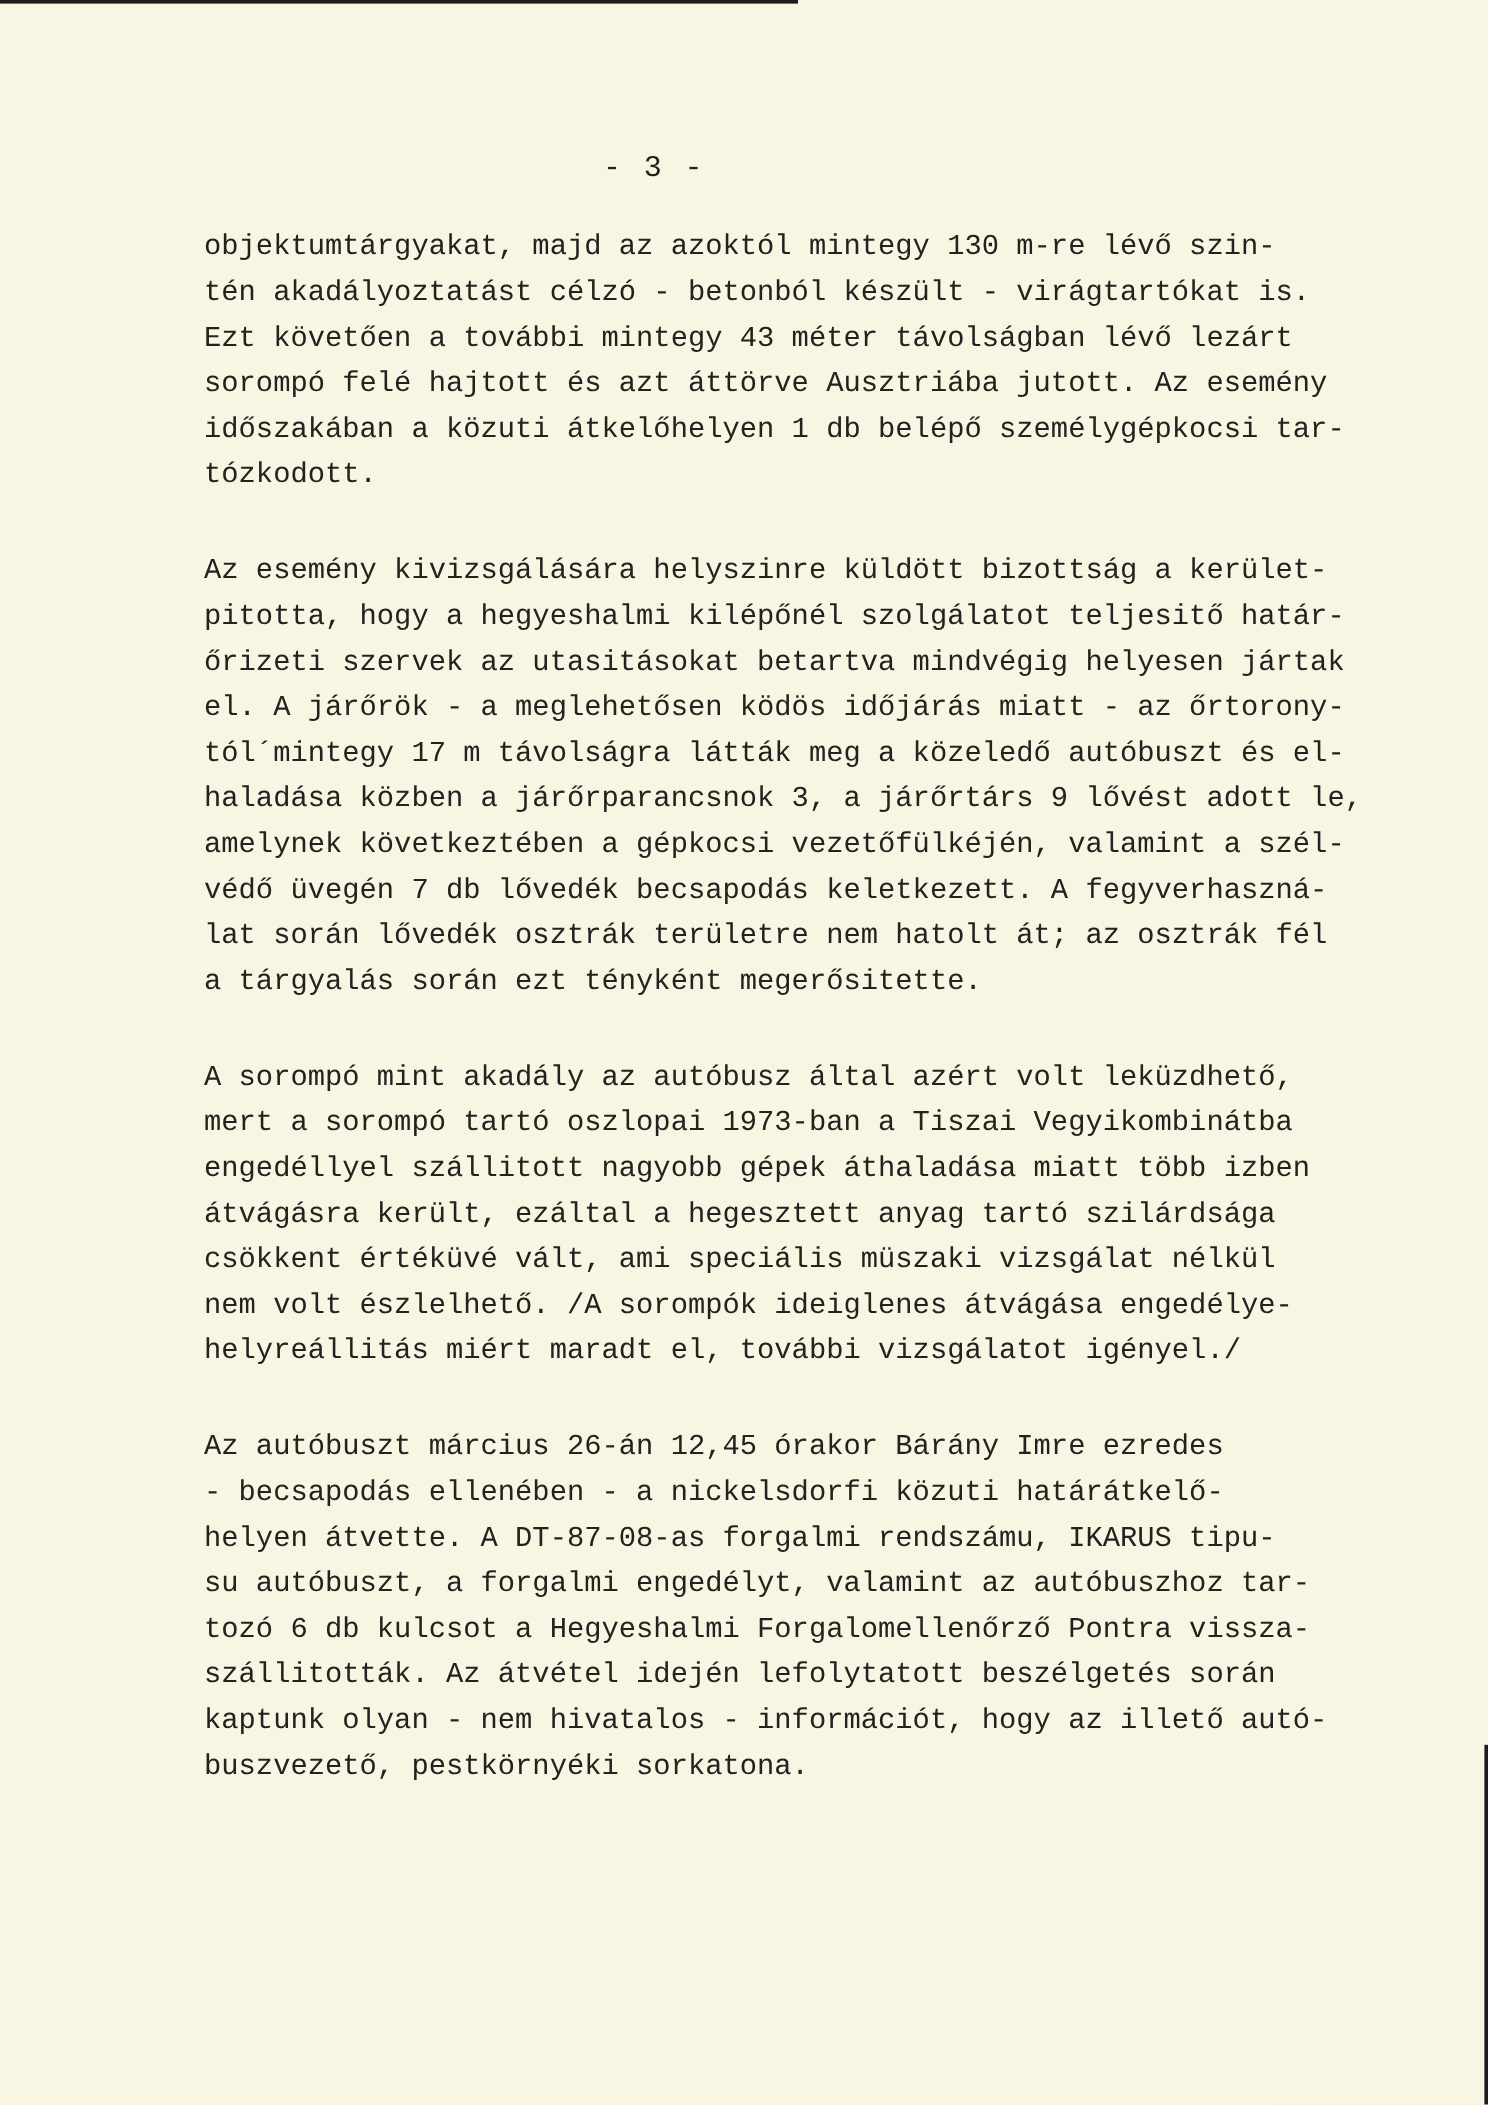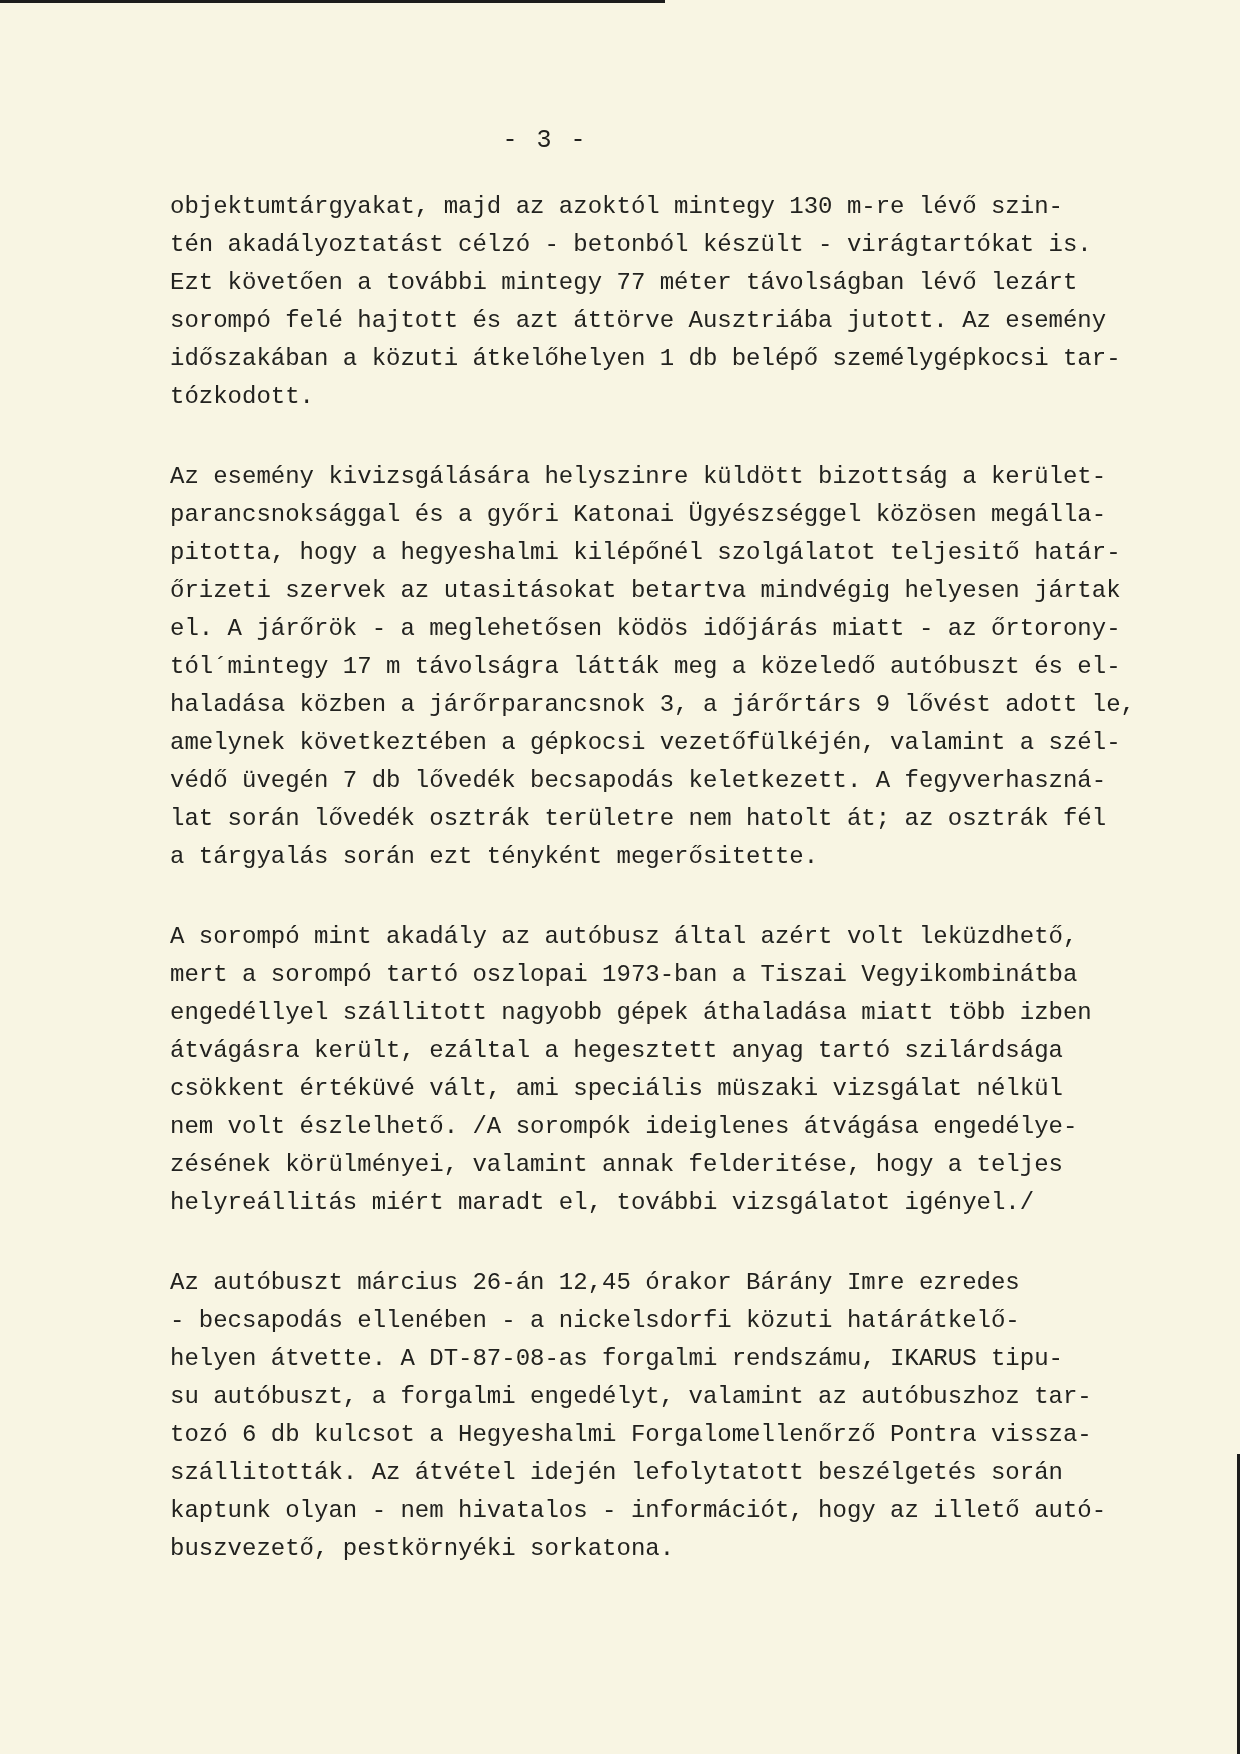--- a/index.html
+++ b/index.html
@@ -48,46 +48,44 @@
 <body>
 
 <div class="page">
   <div class="artifact top"></div>
   <div class="artifact right"></div>
   <div class="page-number">- 3 -</div>
   <div class="body-text">
       <div class="paragraph">
         <div class="text-line">objektumtárgyakat, majd az azoktól mintegy 130 m-re lévő szin-</div>
         <div class="text-line">tén akadályoztatást célzó - betonból készült - virágtartókat is.</div>
-        <div class="text-line">Ezt követően a további mintegy 77 méter távolságban lévő lezárt</div>
+        <div class="text-line">Ezt követően a további mintegy 43 méter távolságban lévő lezárt</div>
         <div class="text-line">sorompó felé hajtott és azt áttörve Ausztriába jutott. Az esemény</div>
         <div class="text-line">időszakában a közuti átkelőhelyen 1 db belépő személygépkocsi tar-</div>
         <div class="text-line">tózkodott.</div>
       </div>
       <div class="paragraph">
         <div class="text-line">Az esemény kivizsgálására helyszinre küldött bizottság a kerület-</div>
-        <div class="text-line">parancsnoksággal és a győri Katonai Ügyészséggel közösen megálla-</div>
         <div class="text-line">pitotta, hogy a hegyeshalmi kilépőnél szolgálatot teljesitő határ-</div>
         <div class="text-line">őrizeti szervek az utasitásokat betartva mindvégig helyesen jártak</div>
         <div class="text-line">el. A járőrök - a meglehetősen ködös időjárás miatt - az őrtorony-</div>
         <div class="text-line">tól´mintegy 17 m távolságra látták meg a közeledő autóbuszt és el-</div>
         <div class="text-line">haladása közben a járőrparancsnok 3, a járőrtárs 9 lővést adott le,</div>
         <div class="text-line">amelynek következtében a gépkocsi vezetőfülkéjén, valamint a szél-</div>
         <div class="text-line">védő üvegén 7 db lővedék becsapodás keletkezett. A fegyverhaszná-</div>
         <div class="text-line">lat során lővedék osztrák területre nem hatolt át; az osztrák fél</div>
         <div class="text-line">a tárgyalás során ezt tényként megerősitette.</div>
       </div>
       <div class="paragraph">
         <div class="text-line">A sorompó mint akadály az autóbusz által azért volt leküzdhető,</div>
         <div class="text-line">mert a sorompó tartó oszlopai 1973-ban a Tiszai Vegyikombinátba</div>
         <div class="text-line">engedéllyel szállitott nagyobb gépek áthaladása miatt több izben</div>
         <div class="text-line">átvágásra került, ezáltal a hegesztett anyag tartó szilárdsága</div>
         <div class="text-line">csökkent értéküvé vált, ami speciális müszaki vizsgálat nélkül</div>
         <div class="text-line">nem volt észlelhető. /A sorompók ideiglenes átvágása engedélye-</div>
-        <div class="text-line">zésének körülményei, valamint annak felderitése, hogy a teljes</div>
         <div class="text-line">helyreállitás miért maradt el, további vizsgálatot igényel./</div>
       </div>
       <div class="paragraph">
         <div class="text-line">Az autóbuszt március 26-án 12,45 órakor Bárány Imre ezredes</div>
         <div class="text-line">- becsapodás ellenében - a nickelsdorfi közuti határátkelő-</div>
         <div class="text-line">helyen átvette. A DT-87-08-as forgalmi rendszámu, IKARUS tipu-</div>
         <div class="text-line">su autóbuszt, a forgalmi engedélyt, valamint az autóbuszhoz tar-</div>
         <div class="text-line">tozó 6 db kulcsot a Hegyeshalmi Forgalomellenőrző Pontra vissza-</div>
         <div class="text-line">szállitották. Az átvétel idején lefolytatott beszélgetés során</div>
         <div class="text-line">kaptunk olyan - nem hivatalos - információt, hogy az illető autó-</div>

